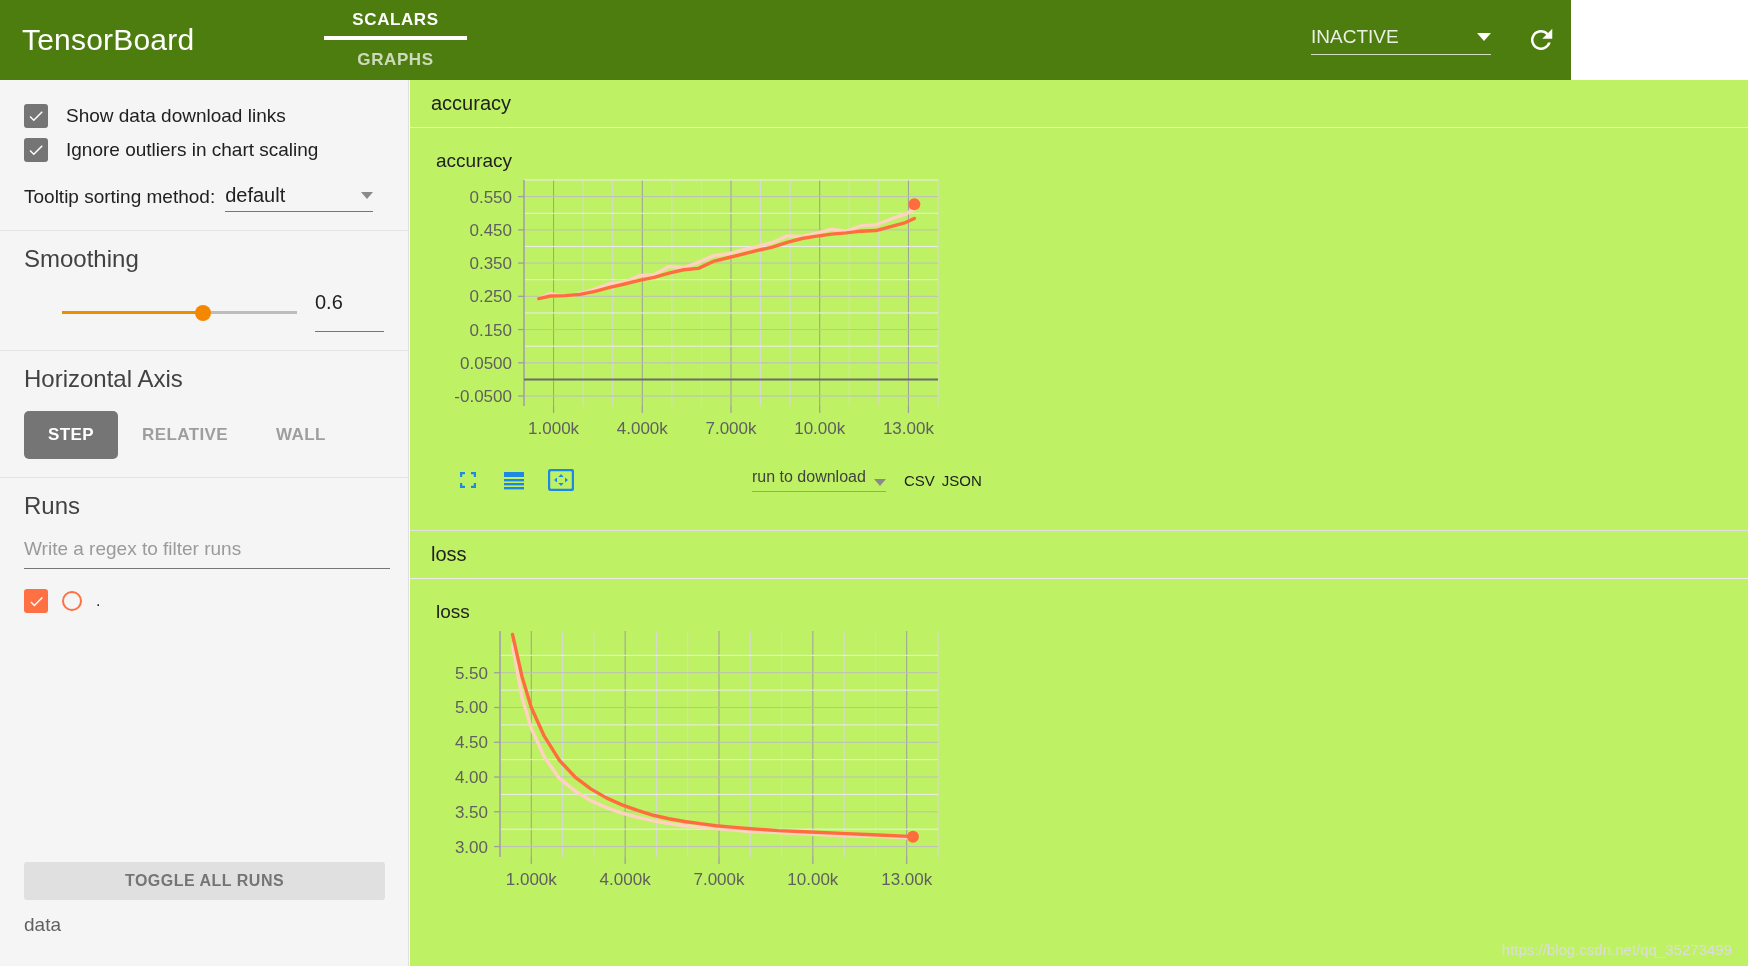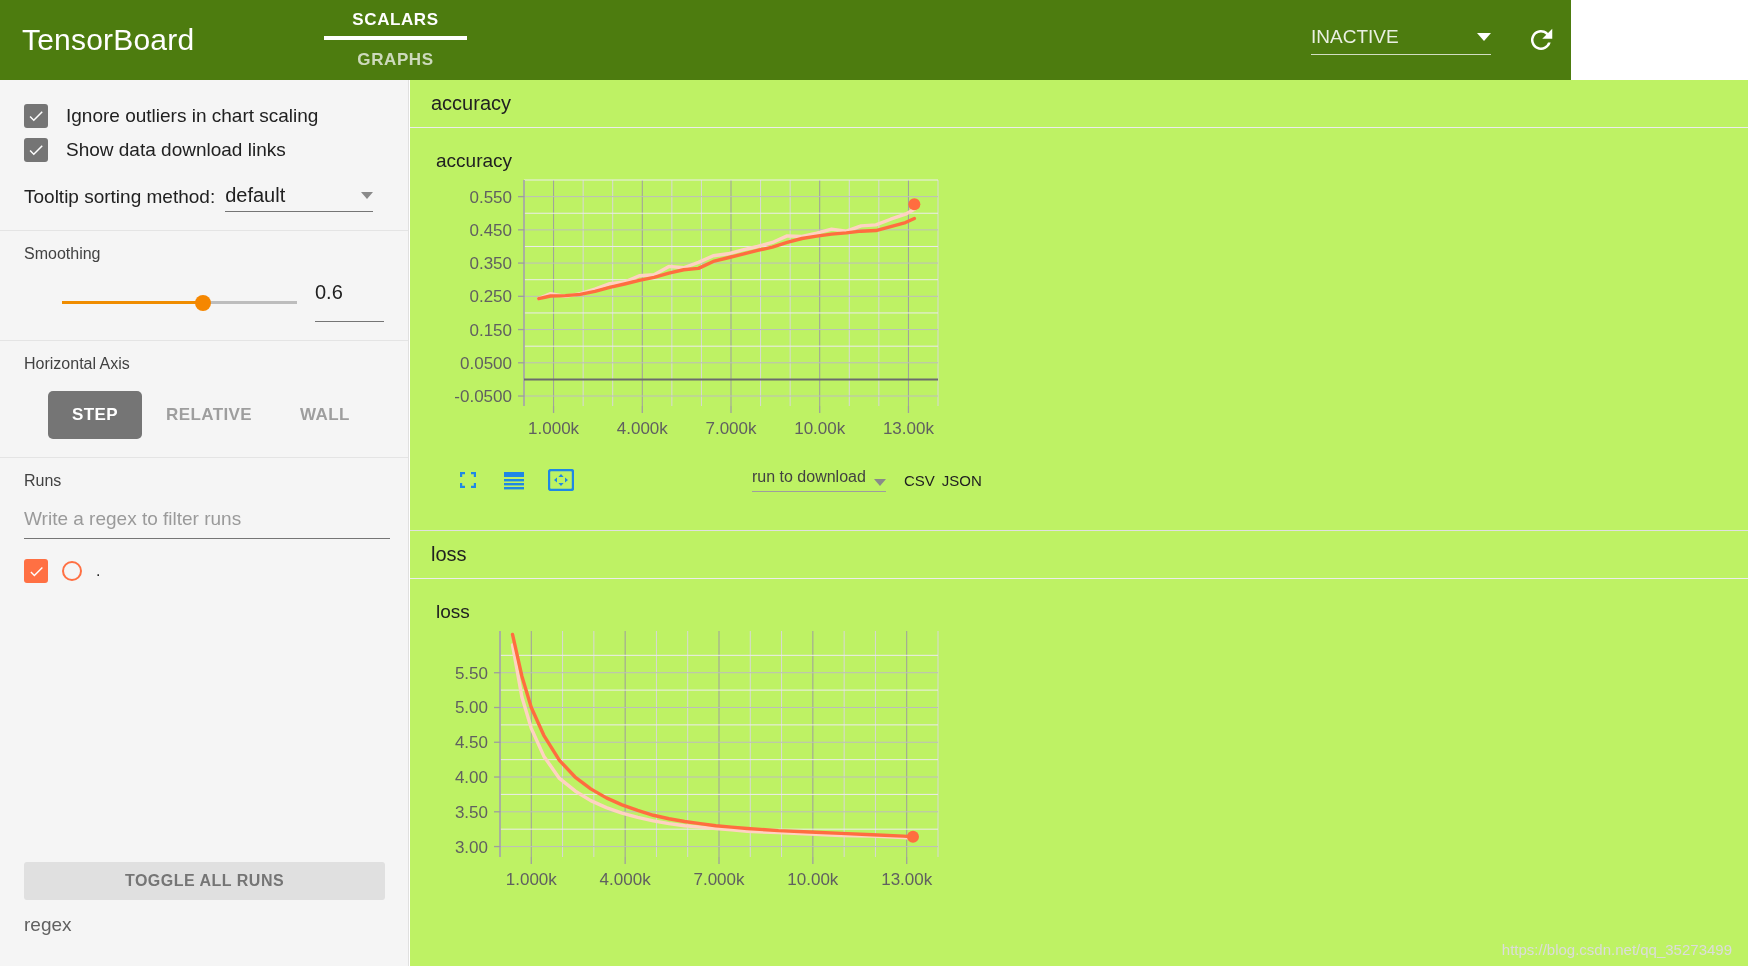--- a/index.html
+++ b/index.html
@@ -75,40 +75,40 @@
   .tooltip-select {
     margin-left: 10px; min-width: 148px; border-bottom: 1px solid #757575;
     display: flex; align-items: center; padding-bottom: 4px; cursor: pointer; gap: 42px;
   }
   .tooltip-val { flex: 1; font-size: 20px; color: #212121; }
   .caret-dark {
     width: 0; height: 0; border-left: 6px solid transparent;
     border-right: 6px solid transparent; border-top: 7px solid #8a8a8a;
   }
 
-  .sb-title { font-size: 16px; color: #424242; margin-bottom: 18px; }
+  .sb-title { font-size: 24px; color: #424242; margin-bottom: 18px; }
 
   .smooth-row { display: flex; align-items: center; }
   .slider { position: relative; width: 235px; height: 20px; flex: none; margin-left: 38px; }
   .slider-track {
     position:absolute; left: 0; right: 0; top: 9px; height: 3px; background: #bdbdbd;
   }
   .slider-fill {
     position:absolute; left: 0; top: 9px; height: 3px; background: #ef8c00;
   }
   .slider-knob {
     position: absolute; top: 3px; width: 16px; height: 16px;
     border-radius: 50%; background: #f58700;
   }
   .smooth-val {
     margin-left: 18px; width: 80px; font-size: 20px; color: #212121;
     border-bottom: 1px solid #757575; padding-bottom: 17px;
   }
 
-  .axis-btns { display: flex; align-items: flex-end; margin-left: 24px; }
+  .axis-btns { display: flex; align-items: flex-end; }
   .axis-btn {
     font-size: 17px; font-weight: bold; letter-spacing: .4px;
     color: #9e9e9e; padding: 14px 24px; border-radius: 5px; cursor: pointer;
   }
   .axis-btn.active { background: #757575; color: #fff; }
 
   .run-filter {
     width: 366px; border-bottom: 1px solid #757575; padding-bottom: 8px;
     font-size: 19px; color: #9a9a9a; background: transparent; border-top: none;
     border-left: none; border-right: none; outline: none;
@@ -202,29 +202,29 @@
 
   <div class="sidebar">
 
     <div class="sb-section">
       <div class="chk-row">
         <span class="chk">
           <svg width="18" height="18" viewBox="0 0 24 24">
               <path d="M9 16.2 4.8 12l-1.4 1.4L9 19 21 7l-1.4-1.4z" fill="#fff"></path>
             </svg>
         </span>
-        <span class="chk-label">Ignore outliers in chart scaling</span>
+        <span class="chk-label">Show data download links</span>
       </div>
       <div class="chk-row">
         <span class="chk">
           <svg width="18" height="18" viewBox="0 0 24 24">
               <path d="M9 16.2 4.8 12l-1.4 1.4L9 19 21 7l-1.4-1.4z" fill="#fff"></path>
             </svg>
         </span>
-        <span class="chk-label">Show data download links</span>
+        <span class="chk-label">Ignore outliers in chart scaling</span>
       </div>
 
       <div class="tooltip-row">
         <span class="tooltip-lbl">Tooltip sorting method:</span>
         <span class="tooltip-select">
           <span class="tooltip-val">default</span>
           <span class="caret-dark"></span>
         </span>
       </div>
     </div>
@@ -258,21 +258,21 @@
           <svg width="17" height="17" viewBox="0 0 24 24">
               <path d="M9 16.2 4.8 12l-1.4 1.4L9 19 21 7l-1.4-1.4z" fill="#fff"></path>
             </svg>
         </span>
         <span class="run-circle"></span>
         <span class="run-name">.</span>
       </div>
     </div>
 
     <button class="toggle-all">TOGGLE ALL RUNS</button>
-    <div class="run-foot">regex</div>
+    <div class="run-foot">data</div>
   </div>
 
   <div class="main">
 
     <div class="card" style="height:451px;">
       <div class="card-header">
         <span class="card-header-title">accuracy</span>
       </div>
       <div class="chart-title">accuracy</div>
       <div class="plot-wrap">

